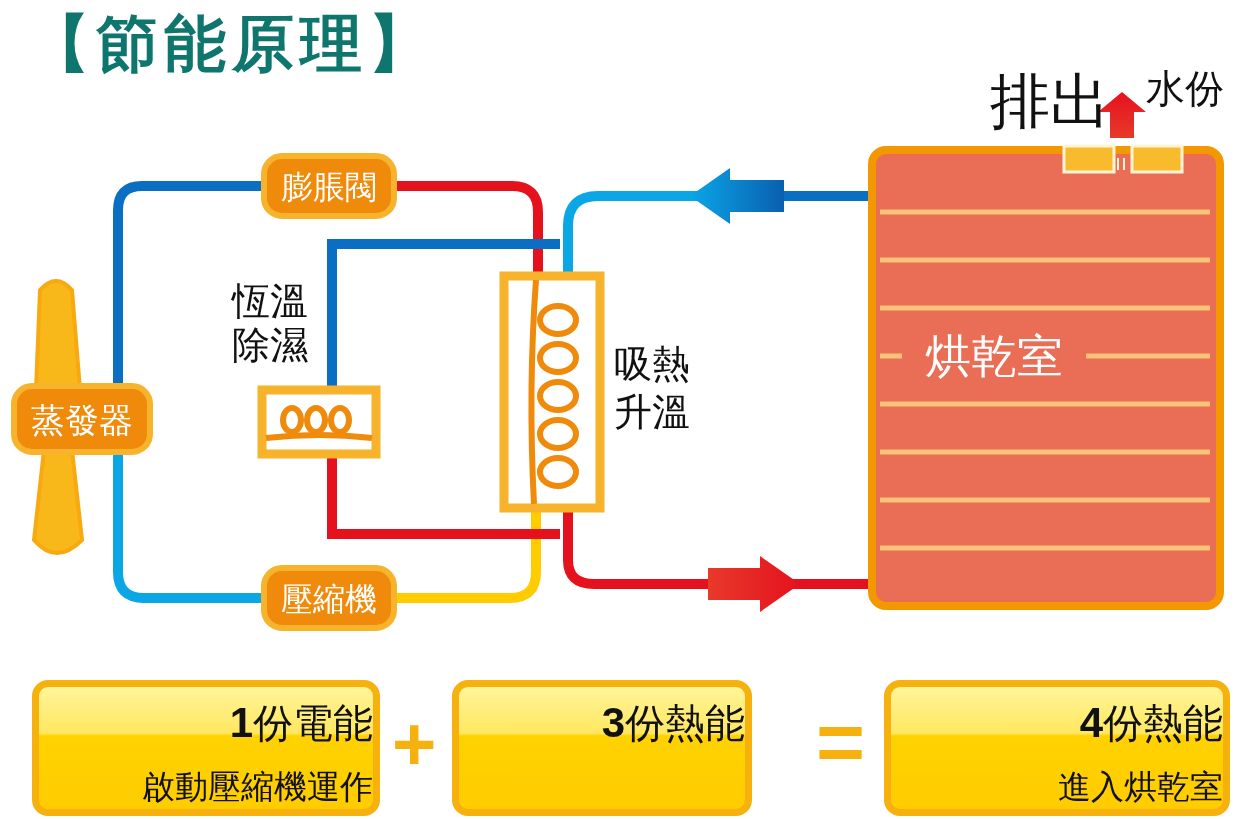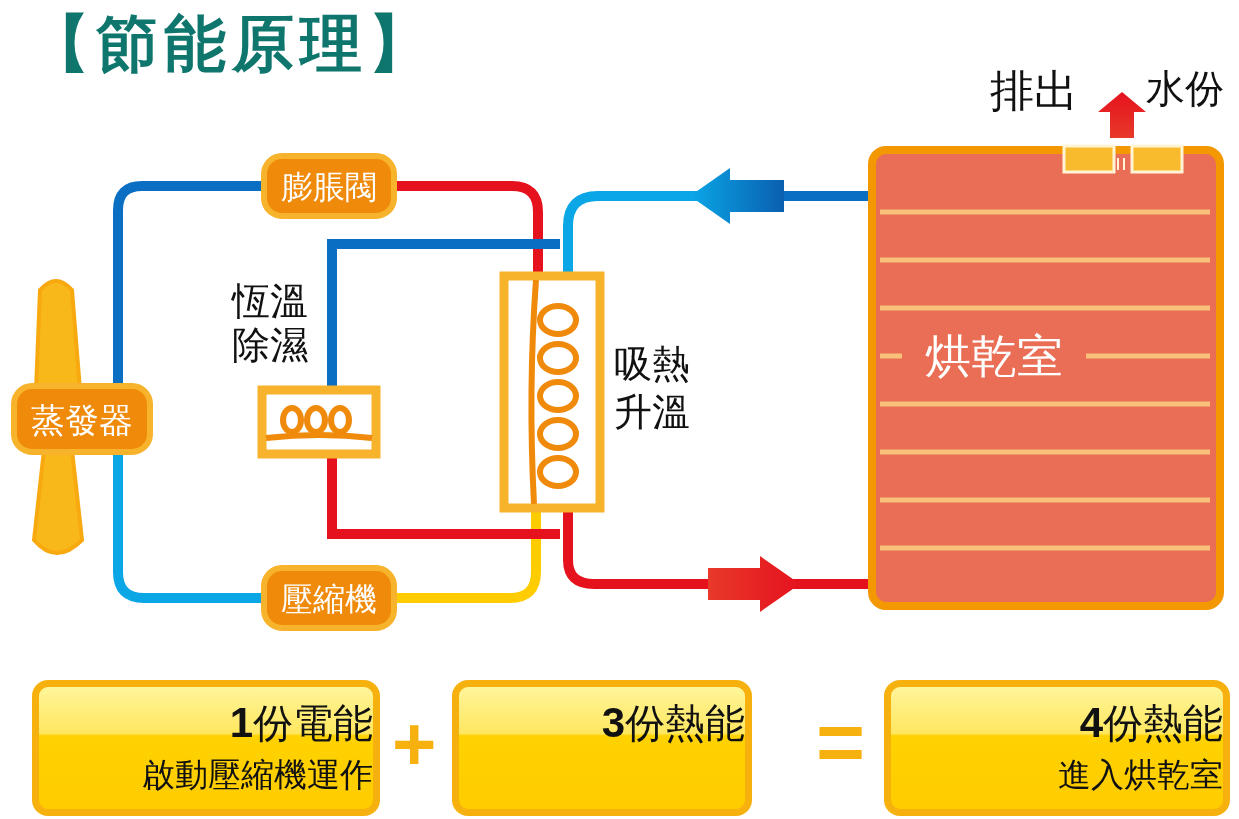--- a/index.html
+++ b/index.html
@@ -8,21 +8,21 @@
   #diagram { position: absolute; left: 0; top: 0; }
   .title { position: absolute; left: 28px; top: 2px; font-size: 62px; font-weight: bold;
            color: #0f766e; letter-spacing: 6px; white-space: nowrap; }
   .label { position: absolute; color: #111; white-space: nowrap; }
   .box { position: absolute; border-radius: 16px; box-sizing: border-box;
          border: 7px solid #f7b10f;
          background: linear-gradient(to bottom, #fff59a 0%, #ffe760 38%, #ffd200 40%, #ffcc00 100%);
          text-align: right; color: #111; }
   .box .top { font-size: 40px; line-height: 48px; margin-top: 12px; }
   .box .top b { font-family: "Liberation Sans", sans-serif; font-size: 42px; }
-  .box .bottom { font-size: 33px; line-height: 40px; margin-top: 8px; padding-left: 12px; }
+  .box .bottom { font-size: 33px; line-height: 40px; margin-top: 20px; padding-left: 12px; }
   .op { position: absolute; color: #f7b10f; font-weight: bold; font-family: "Liberation Sans", sans-serif; }
 </style>
 </head>
 <body>
 
 <div class="title">【節能原理】</div>
 
 <svg id="diagram" width="1239" height="819" viewBox="0 0 1239 819">
   <defs>
     <linearGradient id="gEvapTop" x1="0" x2="1" y1="0" y2="0">
@@ -132,21 +132,21 @@
 </svg>
 
 <div class="label" style="left:232px; top:282px; font-size:38px; line-height:44px;font-family:Liberation Mono, monospace;">
   <div>恆溫</div>
   <div>除濕</div>
 </div>
 <div class="label" style="left:614px; top:340px; font-size:38px; line-height:48px;">
   <div>吸熱</div>
   <div>升溫</div>
 </div>
-<div class="label" style="left:990px; top:62px; font-size:44px;">排出</div>
+<div class="label" style="left:990px; top:62px; font-size:60px;">排出</div>
 <div class="label" style="left:1146px; top:62px; font-size:39px;">水份</div>
 
 <div class="box" style="left:32px; top:680px; width:348px; height:136px;">
   <div class="top"><b>1</b><span>份電能</span></div>
   <div class="bottom">啟動壓縮機運作</div>
 </div>
 <div class="op" style="left:392px; top:700px; font-size:76px;">+</div>
 <div class="box" style="left:452px; top:680px; width:300px; height:136px;">
   <div class="top"><b>3</b><span>份熱能</span></div>
 </div>

